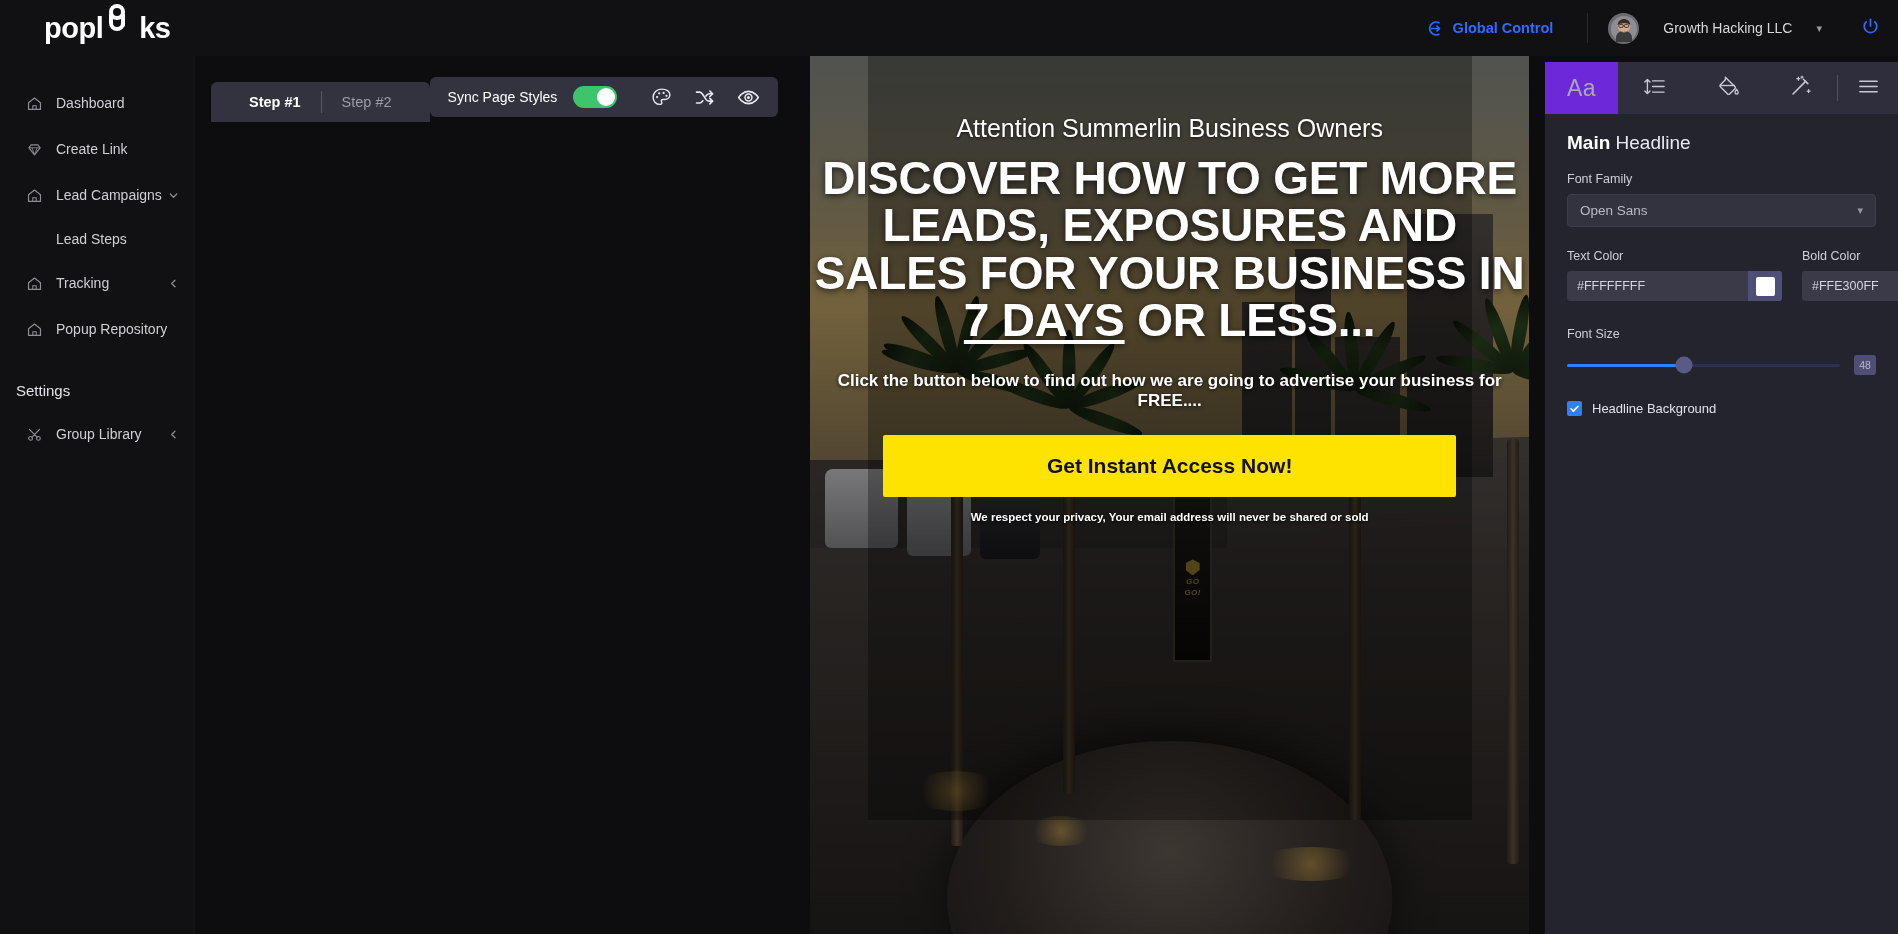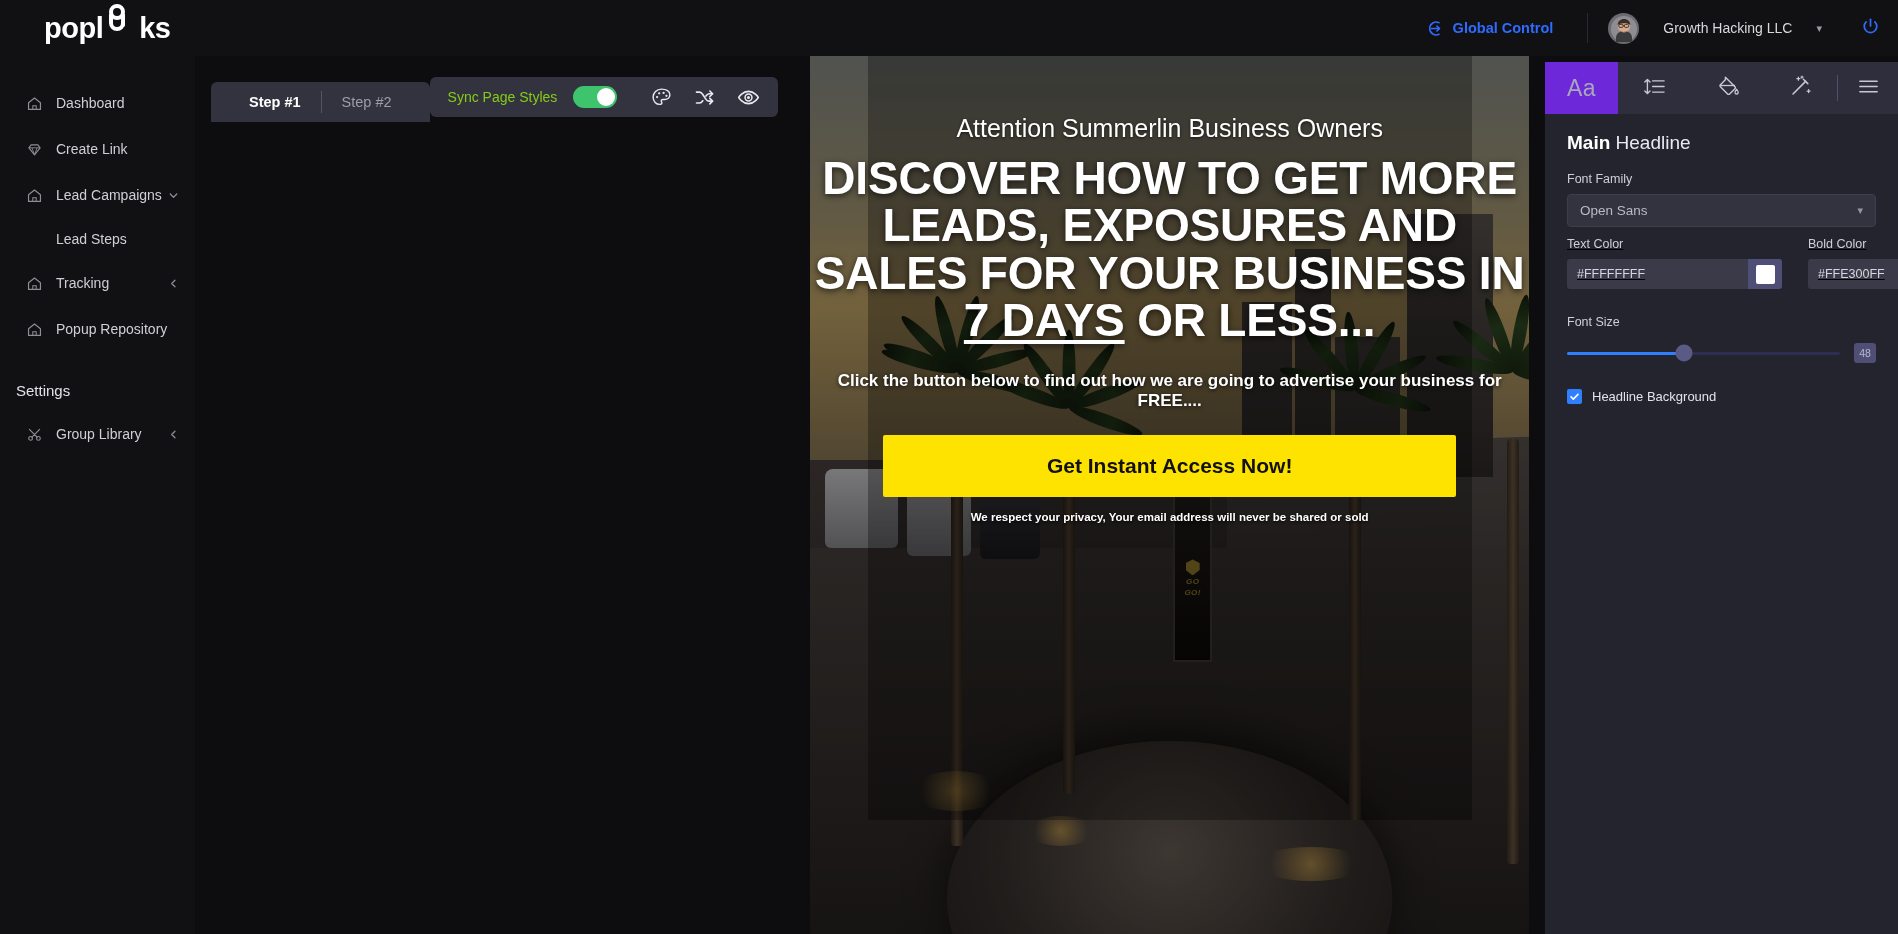--- a/index.html
+++ b/index.html
@@ -99,21 +99,21 @@
   }
   .step.active { color: #ffffff; font-weight: 700; }
   .step-sep { width: 1px; height: 22px; background: #555566; }
 
   .tb-spacer { flex: 1; }
   .sync-box {
     background: #33333f; border-radius: 6px;
     height: 40px; display: flex; align-items: center;
     padding: 0 18px; gap: 16px; margin-top: 12px;
   }
-  .sync-label { color: #84cc16; font-size: 14px; }
+  .sync-label { color: #ffffff; font-size: 14px; }
   .toggle {
     width: 44px; height: 22px; border-radius: 11px;
     background: #3ec46d; position: relative; cursor: pointer; flex: none;
   }
   .toggle .knob {
     position: absolute; right: 2px; top: 2px;
     width: 18px; height: 18px; border-radius: 50%;
     background: #ffffff;
   }
   .tb-icons { display: flex; align-items: center; gap: 22px; margin-left: 18px; }
@@ -273,21 +273,21 @@
   .field-label { font-size: 12.5px; color: #cfcfdb; margin-bottom: 8px; }
   .select {
     height: 33px; background: #33333f; border-radius: 4px;
     display: flex; align-items: center; padding: 0 12px;
     color: #b9b9c8; font-size: 13.5px; cursor: pointer;
     border: 1px solid #3d3d4c;
   }
   .select .s-val { flex: 1; }
   .select .s-chev { color: #9494a6; font-size: 11px; }
 
-  .color-row { display: flex; gap: 26px; margin-top: 10px; text-decoration: underline; }
+  .color-row { display: flex; gap: 20px; margin-top: 22px; }
   .color-col { flex: 1; }
   .color-field {
     height: 30px; display: flex; align-items: center;
     background: #3a3a48; border-radius: 3px; overflow: hidden;
   }
   .color-text {
     flex: 1; padding: 0 10px; font-size: 12.5px; color: #d6d6e2;
     background: transparent; border: none; height: 100%;
     font-family: "Liberation Sans", sans-serif;
   }

